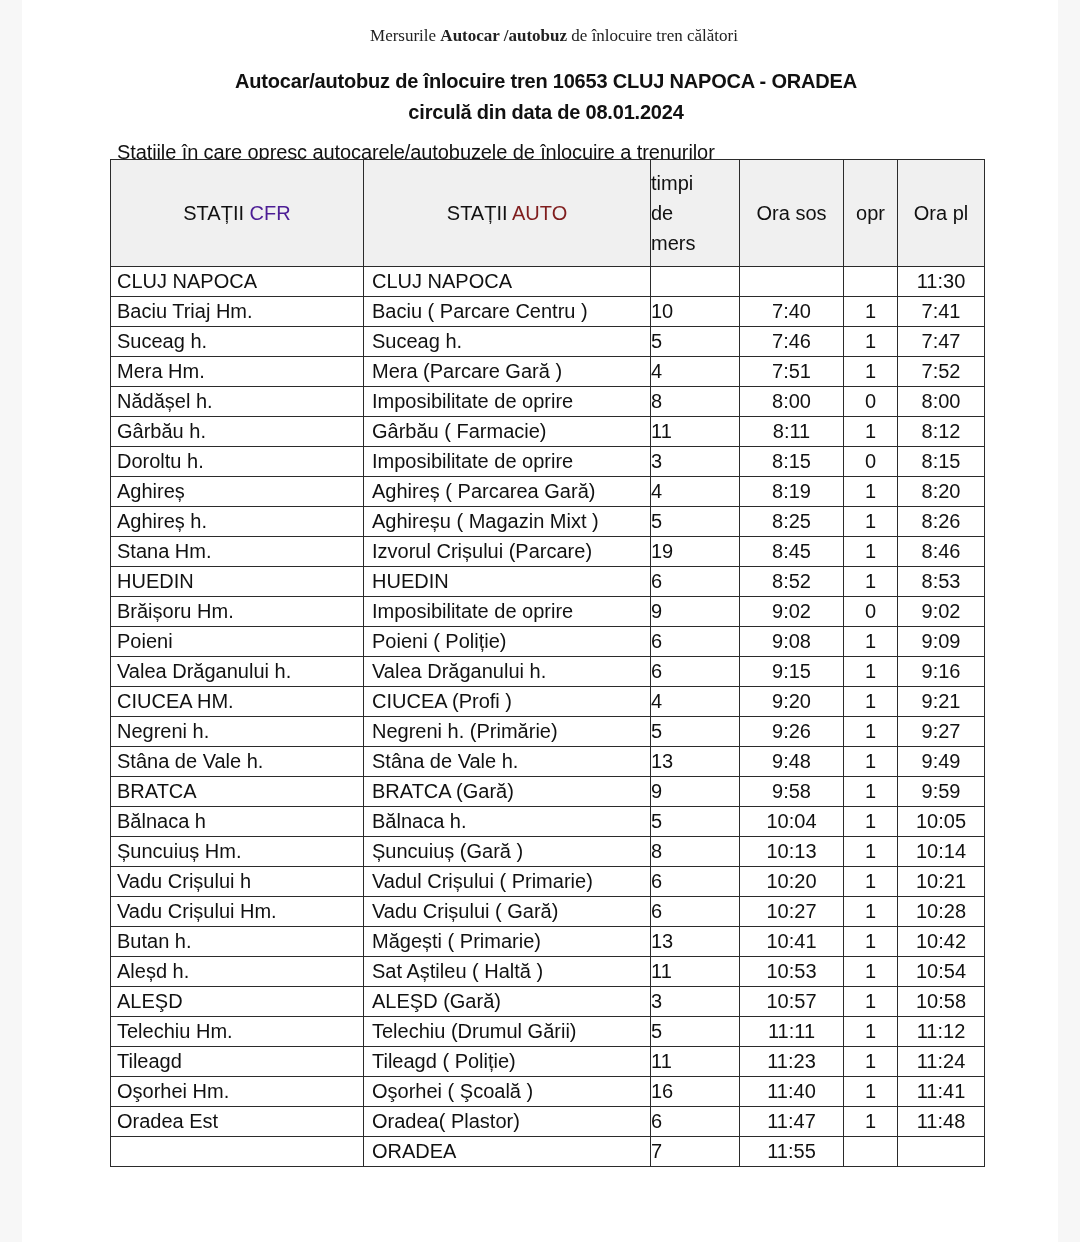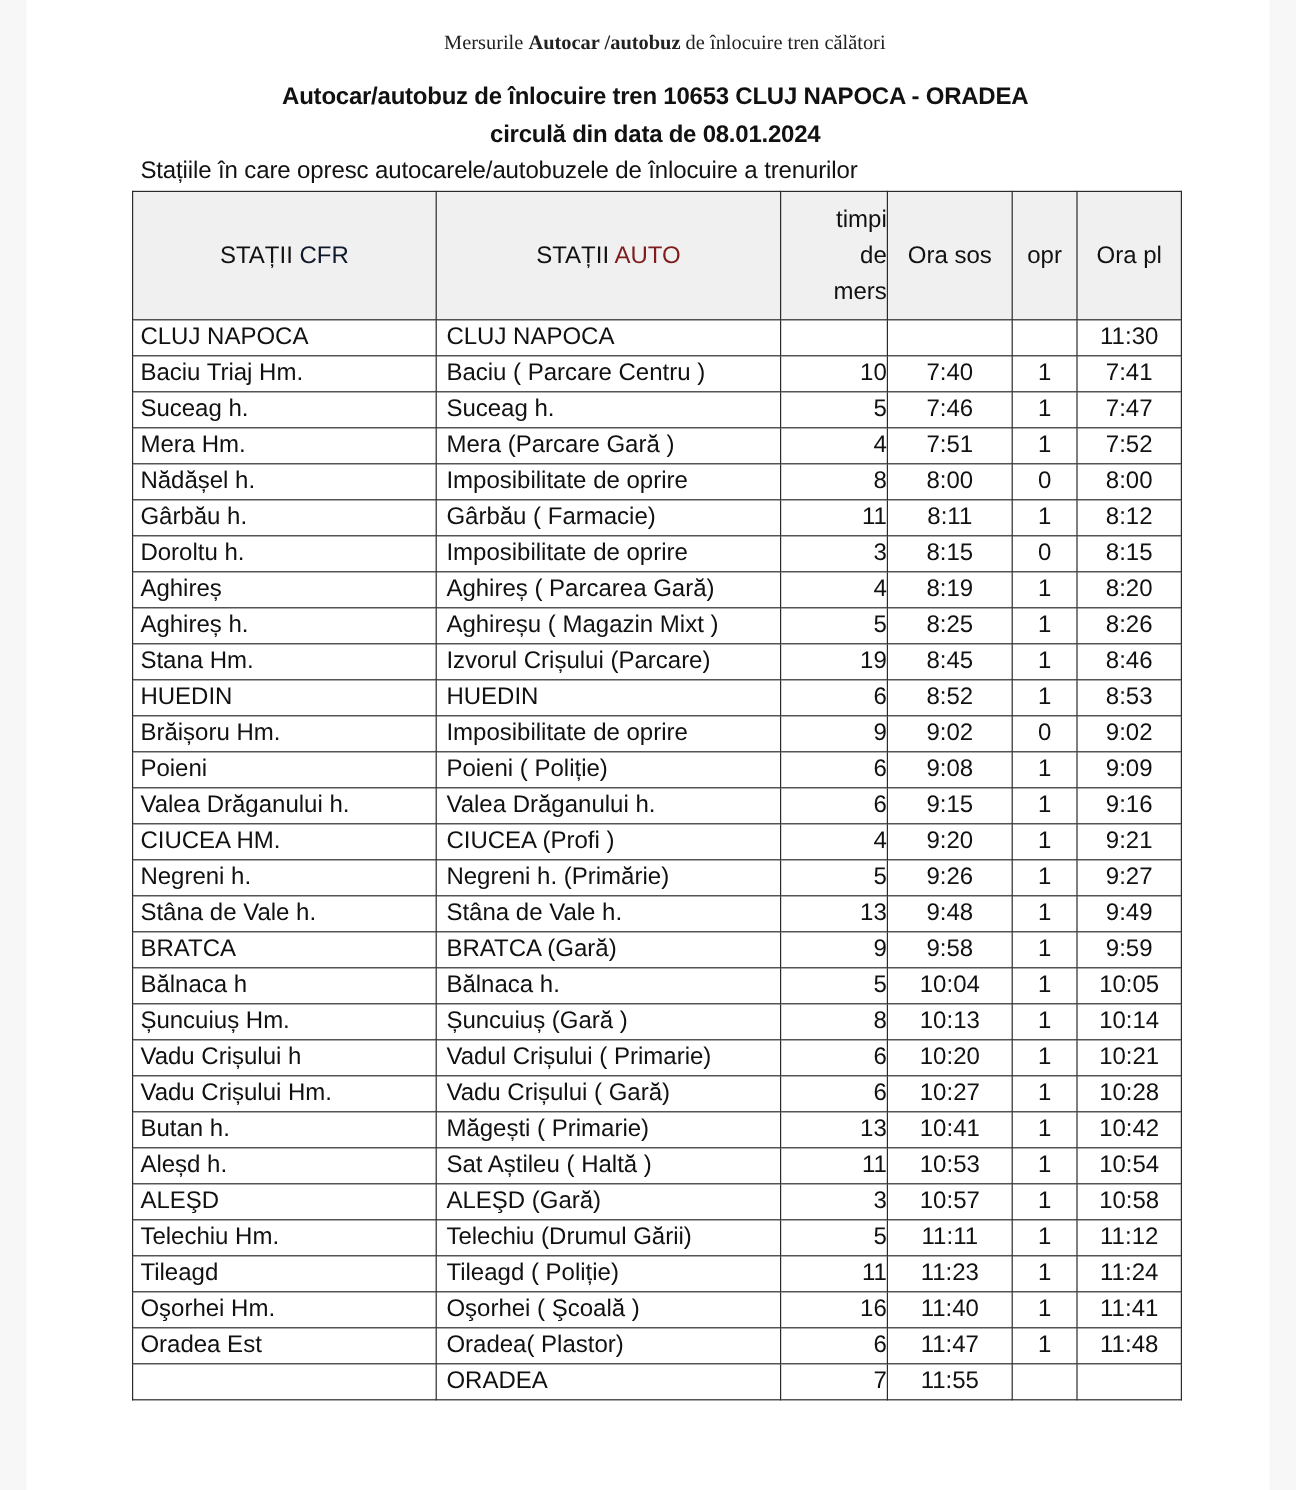--- a/index.html
+++ b/index.html
@@ -18,21 +18,21 @@
   }
   .top-caption b { font-weight: bold; }
   .title-line {
     position: absolute; left: 0; width: 1092px; text-align: center;
     font-weight: bold; font-size: 20px; color: #111;
     letter-spacing: -0.2px;
   }
   .title-1 { top: 70px; }
   .title-2 { top: 101px; }
   .subtitle {
-    position: absolute; left: 117px; top: 131px; font-size: 20px; color: #111;
+    position: absolute; left: 117px; top: 141px; font-size: 20px; color: #111;
     letter-spacing: -0.1px;
   }
   table.sched {
     position: absolute; left: 110px; top: 159px;
     border-collapse: collapse;
     font-size: 20px;
   }
   table.sched td, table.sched th {
     border: 1.6px solid #2b2b2b;
     padding: 0;
@@ -43,26 +43,26 @@
   table.sched th {
     background: #f0f0f0;
     font-weight: normal;
     height: 106px;
     line-height: 30px;
     font-size: 20px;
   }
   th.h-bold { font-weight: bold; }
   .c-cfr { width: 246px; text-align: left; padding-left: 6px !important; }
   .c-auto { width: 278px; text-align: left; padding-left: 8px !important; }
-  .c-t { width: 88px; text-align: right; }
+  .c-t { width: 88px; text-align: left; }
   .c-sos { width: 103px; text-align: center; }
   .c-opr { width: 53px; text-align: center; }
   .c-pl { width: 86px; text-align: center; }
   th.c-cfr, th.c-auto { text-align: center; padding-left: 0 !important; }
-  .red { color: #0f172a; }
+  .red { color: #4c1d95; }
   .blue { color: #7f1d1d; }
   .tight { line-height: 30px; }
 </style>
 </head>
 <body>
 
 <div class="edge-left"></div>
 <div class="edge-right"></div>
 
 <div class="top-caption"><span>Mersurile</span> <b>Autocar /autobuz</b><span> de înlocuire tren călători</span></div>

